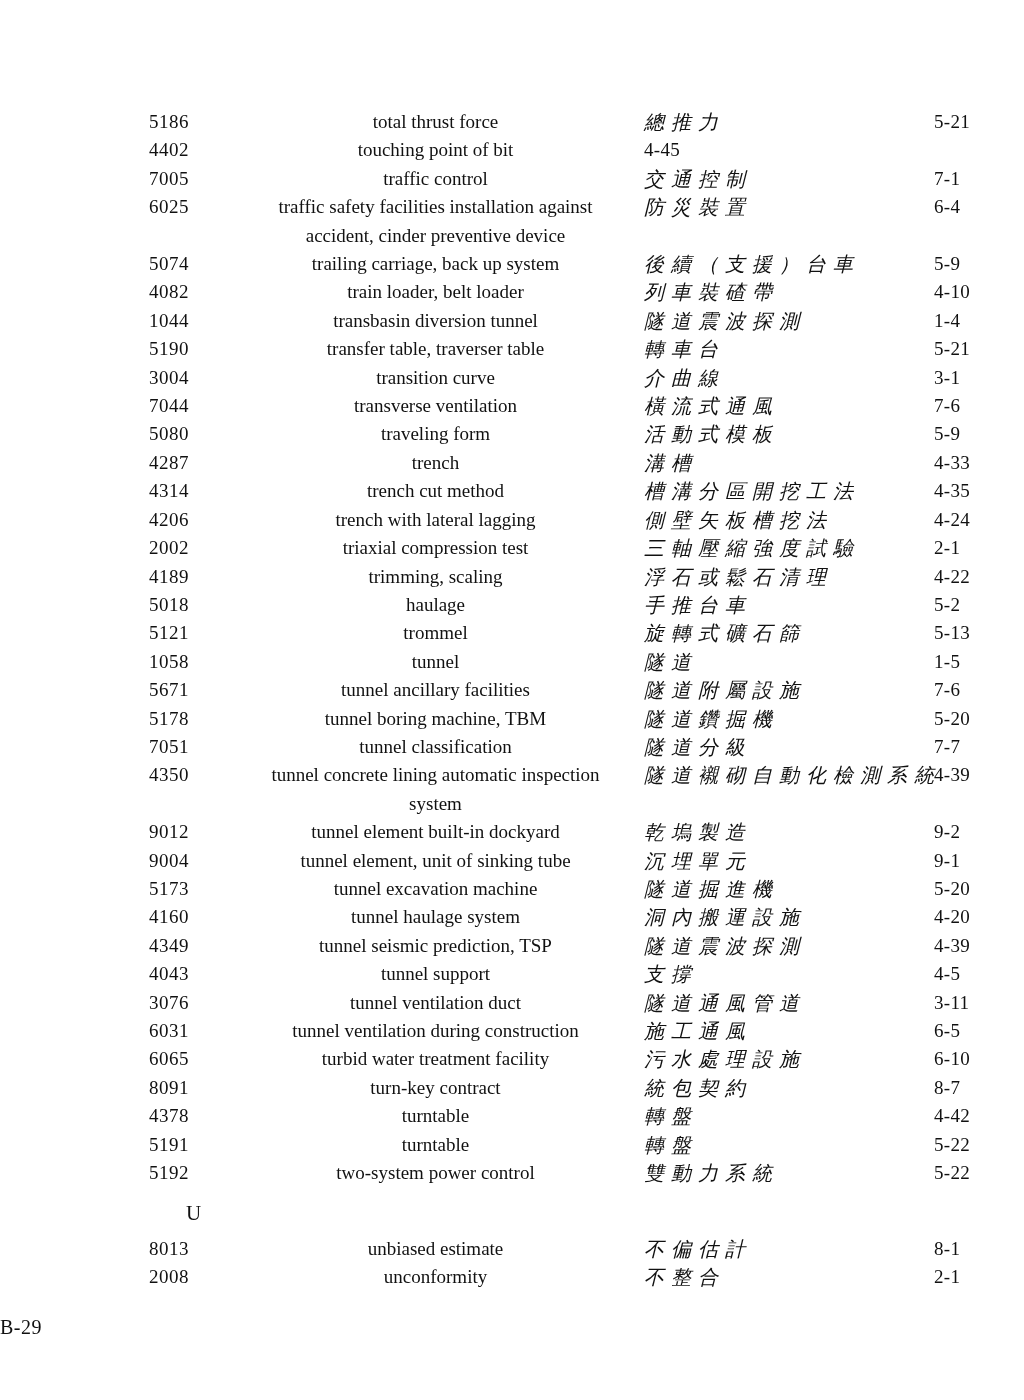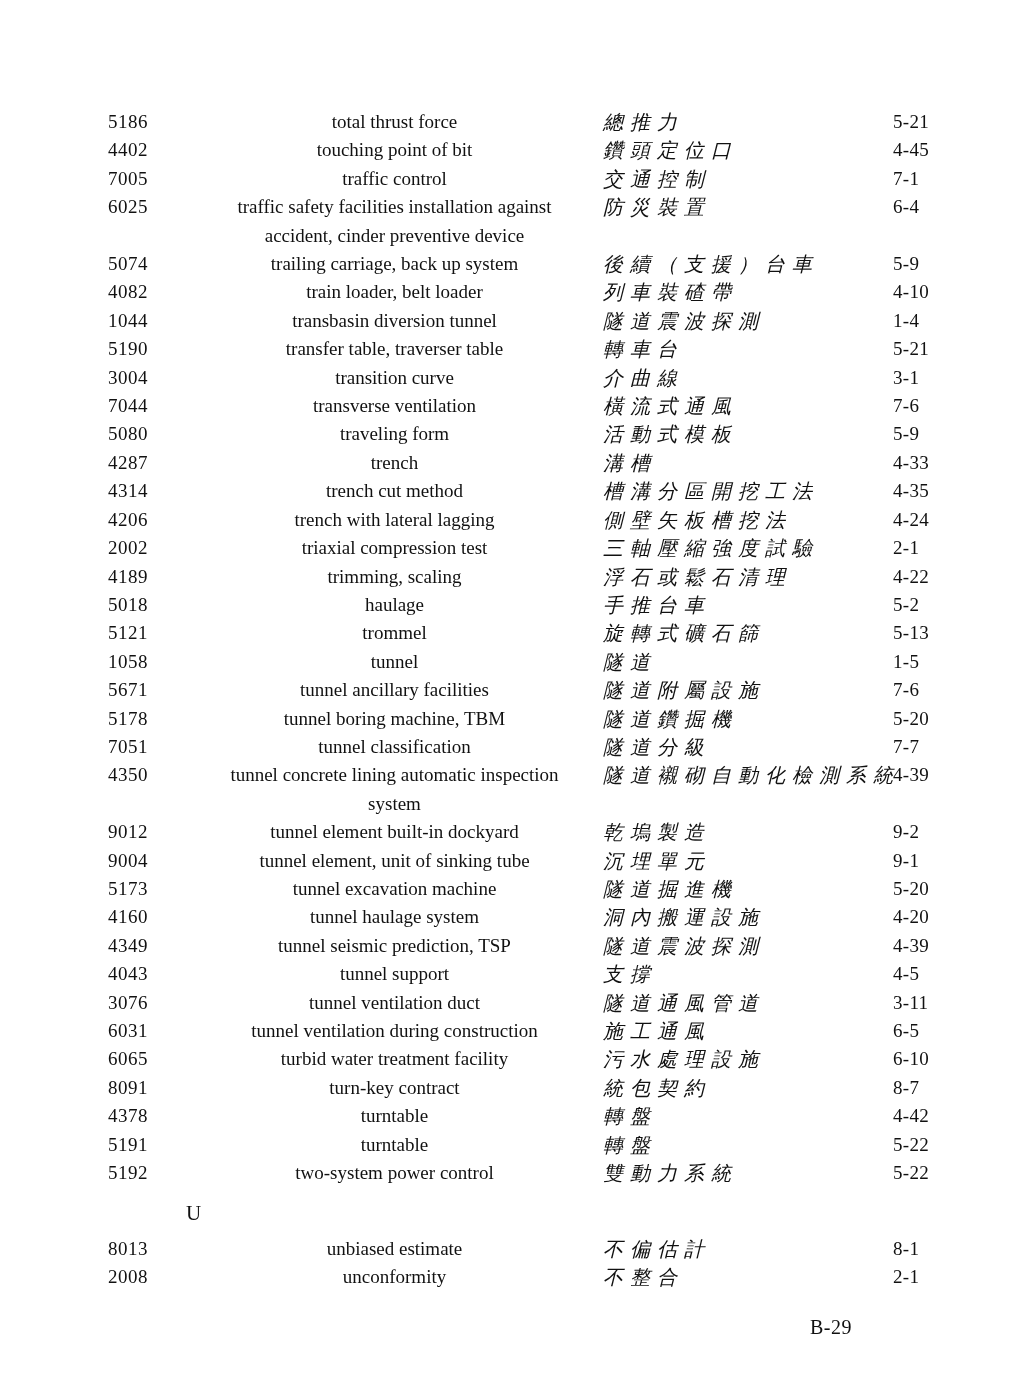--- a/index.html
+++ b/index.html
@@ -24,20 +24,21 @@
   .glossary {
     position: absolute;
     top: 108px;
     left: 108px;
     width: 860px;
   }
   .row {
     display: grid;
     grid-template-columns: 78px 417px 290px 1fr;
     align-items: start;
+    margin-left: 41px;
   }
   .cell {
     font-size: 19px;
     line-height: 28.4px;
     white-space: nowrap;
   }
   .code {
     letter-spacing: 0.5px;
   }
   .term .line {
@@ -60,21 +61,21 @@
     line-height: 28.4px;
     margin-top: 12px;
     margin-bottom: 7px;
     padding-left: 78px;
   }
   .footer {
     position: absolute;
     top: 1316px;
     left: 0;
     width: 852px;
-    text-align: right;
+    text-align: left;
     font-size: 20px;
     letter-spacing: 0.5px;
   }
 </style>
 </head>
 <body>
 
 <div class="page">
 
   <div class="glossary">
@@ -87,21 +88,20 @@
     <div class="cell cn">總推力</div>
     <div class="cell pg">5-21</div>
   </div>
 
   <div class="row">
     <div class="cell code">4402</div>
     <div class="cell term">
       <div class="line">touching point of bit</div>
 
     </div>
-    <div class="cell cn">鑽頭定位口</div>
     <div class="cell pg">4-45</div>
   </div>
 
   <div class="row">
     <div class="cell code">7005</div>
     <div class="cell term">
       <div class="line">traffic control</div>
 
     </div>
     <div class="cell cn">交通控制</div>

